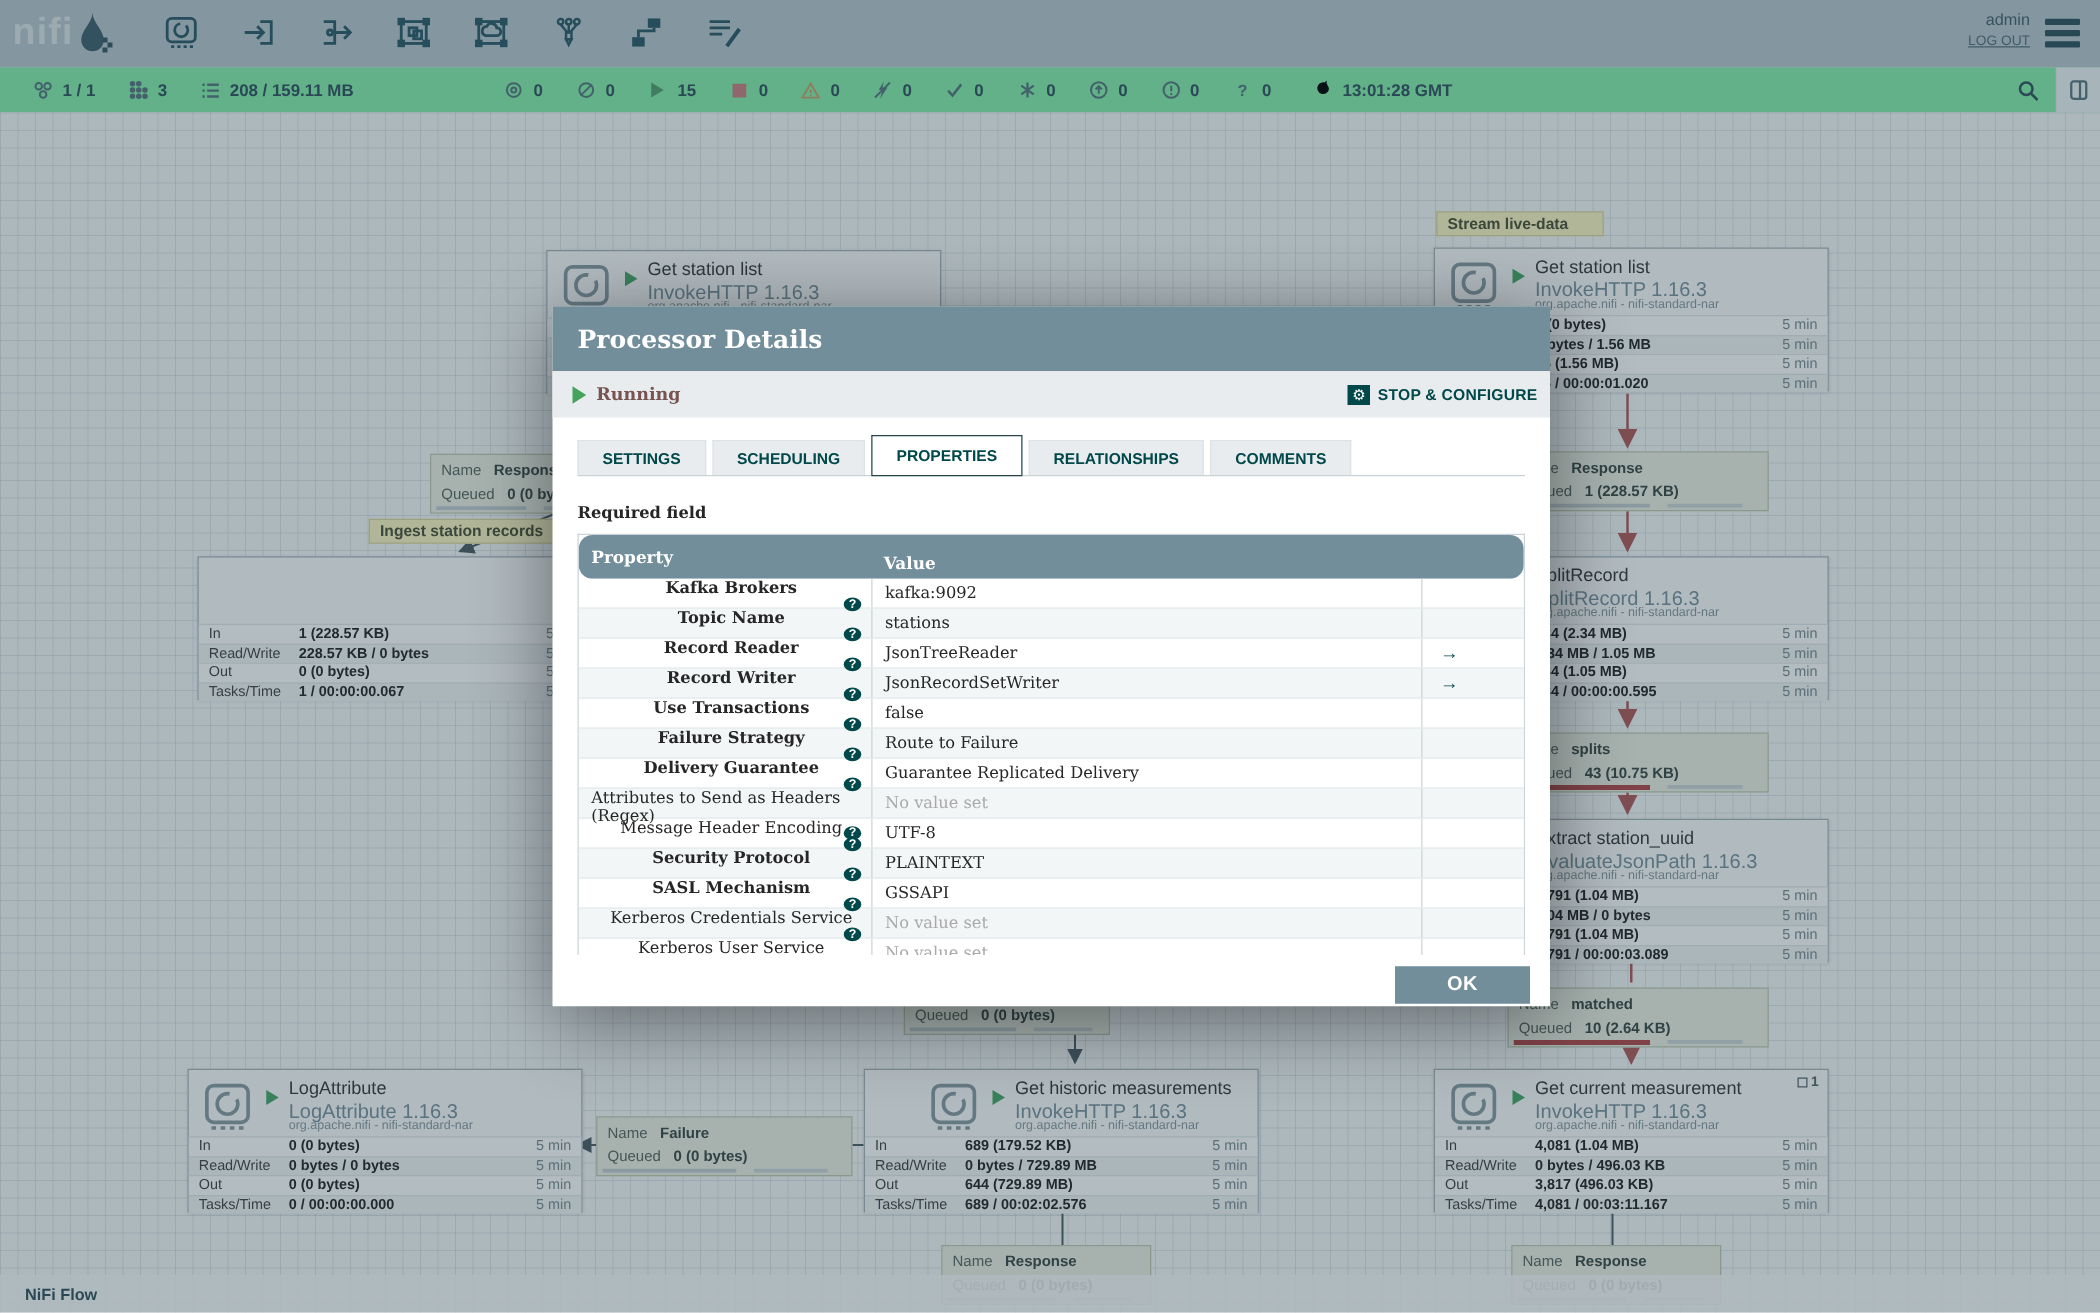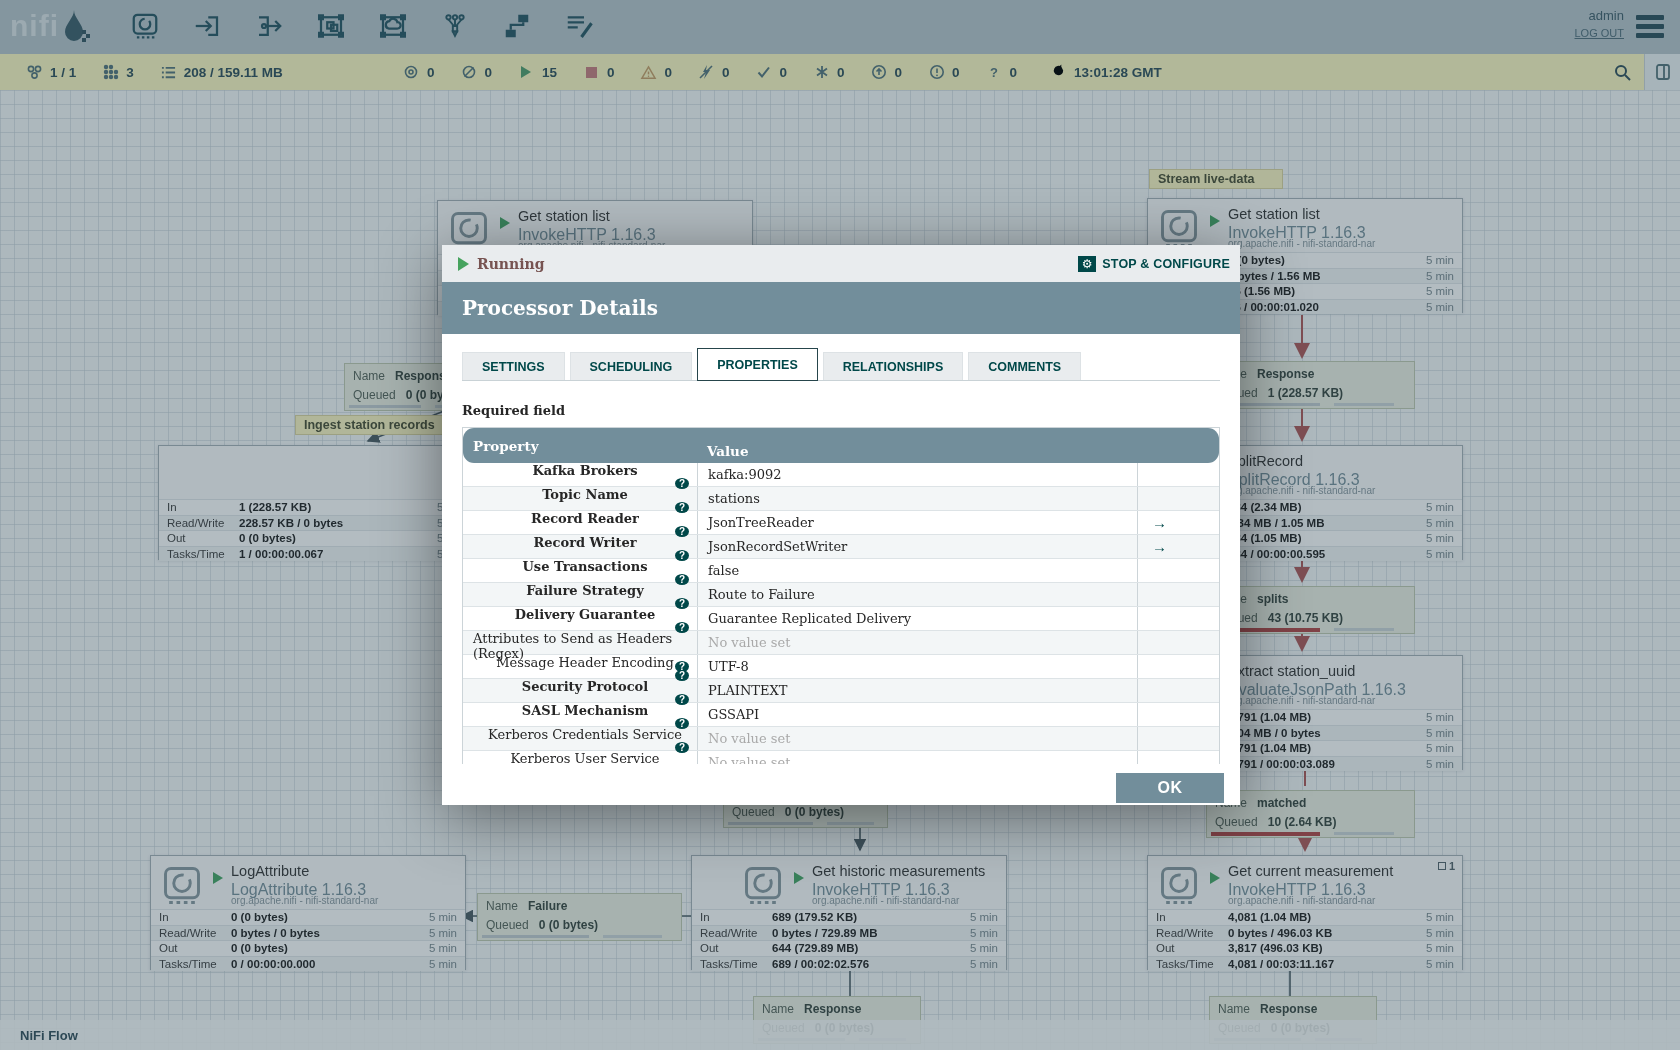--- a/index.html
+++ b/index.html
@@ -15,21 +15,21 @@
   #toolbar { position:absolute; left:128px; top:9px; display:flex; gap:28px; }
   .tool { width:34px; height:34px; display:flex; align-items:center; justify-content:center; cursor:grab; }
   .tool svg { stroke:#2c5a67; fill:none; stroke-width:1.8px; }
   #user-area { position:absolute; right:56px; top:8px; text-align:right; }
   #user-name { font-size:13px; color:#45636f; }
   #logout { font-size:11px; color:#54717d; text-decoration:underline; cursor:pointer; margin-top:3px; display:inline-block;}
   #hamburger { position:absolute; right:16px; top:15px; width:28px; cursor:pointer; }
   #hamburger i { display:block; height:5px; background:#30535f; margin-bottom:4px; border-radius:1px; }
 
   
-  #statusbar { position:absolute; left:0; top:54px; width:1680px; height:36px; background:#fef9c3;
+  #statusbar { position:absolute; left:0; top:54px; width:1680px; height:36px; background:#86efac;
     display:flex; align-items:center; z-index:1; font-size:13.5px; color:#33535e; }
   .sb-item { display:flex; align-items:center; gap:7px; margin-left:26px; white-space:nowrap; }
   .sb-item b { font-weight:bold; }
   .sb-item .ic { display:inline-flex; width:17px; justify-content:center; color:#59787f; font-size:13px; }
   .sb-item svg { stroke:#59787f; fill:none; stroke-width:1.6px; }
   .sb-gap { margin-left:120px; }
   .sb-run .ic { color:#55a06f; }
   .sb-stop .ic { color:#c98181; }
   .sb-warn .ic { color:#c9a26a; }
   #sb-time { margin-left:34px; display:flex; gap:8px; align-items:center;}
@@ -779,31 +779,31 @@
     </div>
 </div>
 
 <div id="footer">
   <span id="breadcrumb">NiFi Flow</span>
 </div>
 
 <div id="overlay"></div>
 
 <div id="dialog">
+  <div id="dlg-header">
+    <span id="dlg-title" class="serif">Processor Details</span>
+  </div>
   <div id="dlg-status">
     <span id="run-play"></span>
     <span id="run-text" class="serif">Running</span>
     <span id="stop-config">
       <span class="gearbox">⚙</span>
       <span class="sc-label">STOP &amp; CONFIGURE</span>
     </span>
   </div>
-  <div id="dlg-header">
-    <span id="dlg-title" class="serif">Processor Details</span>
-  </div>
   <div id="dlg-content">
     <div id="tabs">
         <div class="tab">SETTINGS</div>
         <div class="tab">SCHEDULING</div>
         <div class="tab active">PROPERTIES</div>
         <div class="tab">RELATIONSHIPS</div>
         <div class="tab">COMMENTS</div>
       </div>
     <div id="req-note" class="serif">Required field</div>
     <div id="ptable">

